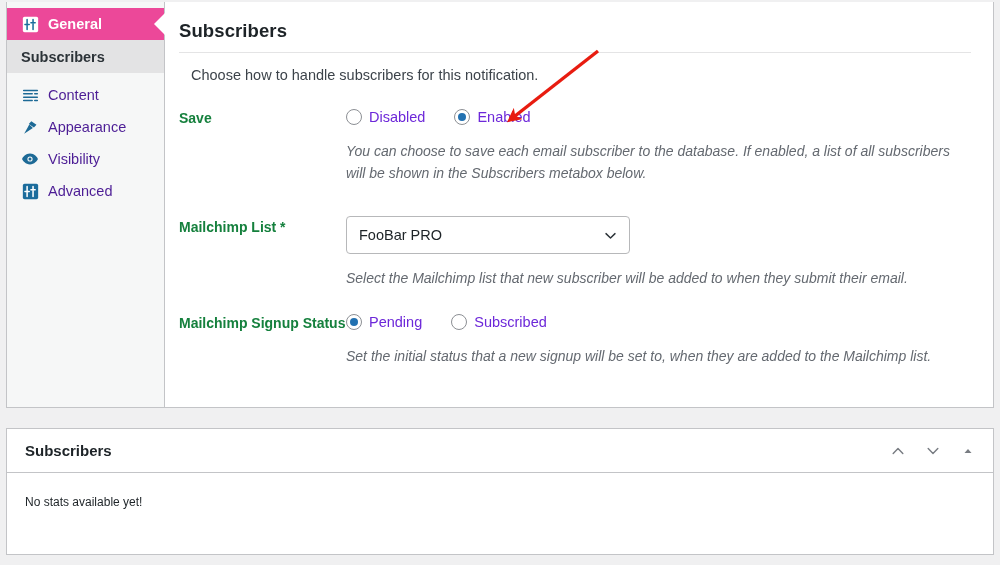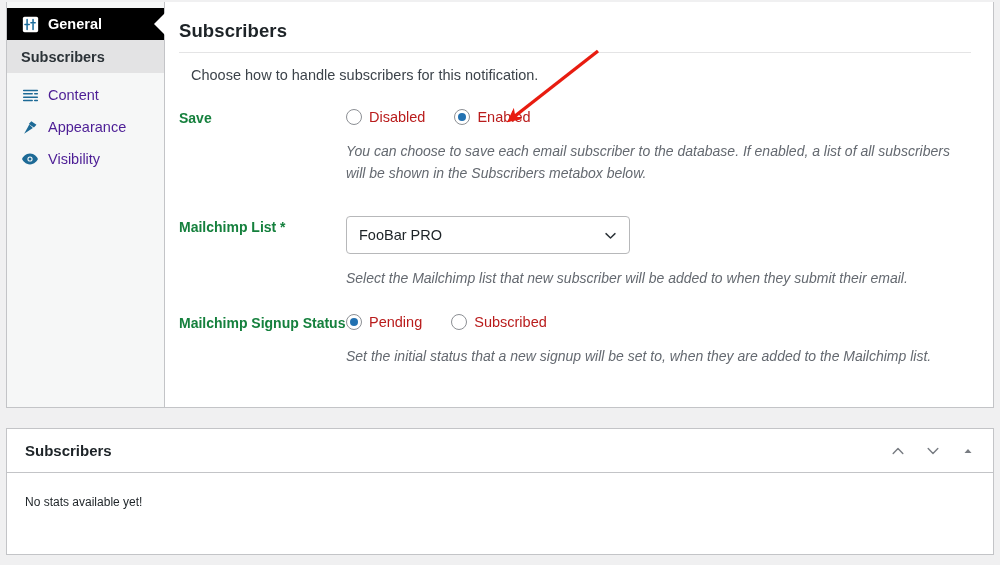--- a/index.html
+++ b/index.html
@@ -40,21 +40,21 @@
     height: 32px;
     padding: 0 8px 0 14px;
     font-size: 14.5px;
     color: #4c1d95;
     cursor: pointer;
     white-space: nowrap;
   }
   .nav-item .nav-label { line-height: 1; }
 
   .nav-item.active {
-    background: #000000;
+    background: #ec4899;
     color: #ffffff;
     font-weight: 600;
   }
   
   .nav-item.active::after {
     content: "";
     position: absolute;
     right: -1px; top: 50%;
     transform: translateY(-50%);
     width: 0; height: 0;
@@ -138,21 +138,21 @@
   }
   .radio-opt.checked .radio-dot::after {
     content: "";
     position: absolute;
     left: 50%; top: 50%;
     transform: translate(-50%,-50%);
     width: 8px; height: 8px;
     border-radius: 50%;
     background: #2271b1;
   }
-  .radio-text { font-size: 14.5px; color: #b91c1c; text-align: right; }
+  .radio-text { font-size: 14.5px; color: #6d28d9; text-align: right; }
 
   .field-desc {
     font-size: 14px;
     font-style: italic;
     color: #646970;
     line-height: 1.55;
     margin: 14px 0 0 0;
     max-width: 610px;
   }
 
@@ -266,20 +266,30 @@
         <span class="nav-icon">
           <svg width="18" height="18" viewBox="0 0 20 20">
             <path d="M10 4C5.3 4 1.8 8 1.2 10c.6 2 4.1 6 8.8 6s8.2-4 8.8-6c-.6-2-4.1-6-8.8-6z" fill="#1d6a96"></path>
             <circle cx="10" cy="10" r="2.9" fill="#f6f7f7"></circle>
             <circle cx="10" cy="10" r="1.7" fill="#1d6a96"></circle>
           </svg>
         </span>
         <span class="nav-label">Visibility</span>
       </div>
 
+      <div class="nav-item">
+        <span class="nav-icon">
+          <svg width="17" height="17" viewBox="0 0 20 20">
+            <rect x="1" y="1" width="18" height="18" rx="2" fill="#1b6c9c"></rect>
+            <path d="M6 4v5M6 11v5M13 4v3M13 9v7" stroke="#ffffff" stroke-width="1.8" stroke-linecap="round"></path>
+            <path d="M3.5 10h5M10.5 8h5" stroke="#ffffff" stroke-width="1.8" stroke-linecap="round"></path>
+          </svg>
+        </span>
+        <span class="nav-label">Advanced</span>
+      </div>
 
     </div>
 
     <div class="content">
 
       <div class="content-title">Subscribers</div>
       <hr class="content-rule">
       <div class="content-sub">Choose how to handle subscribers for this notification.</div>
 
       <div class="field-row">

